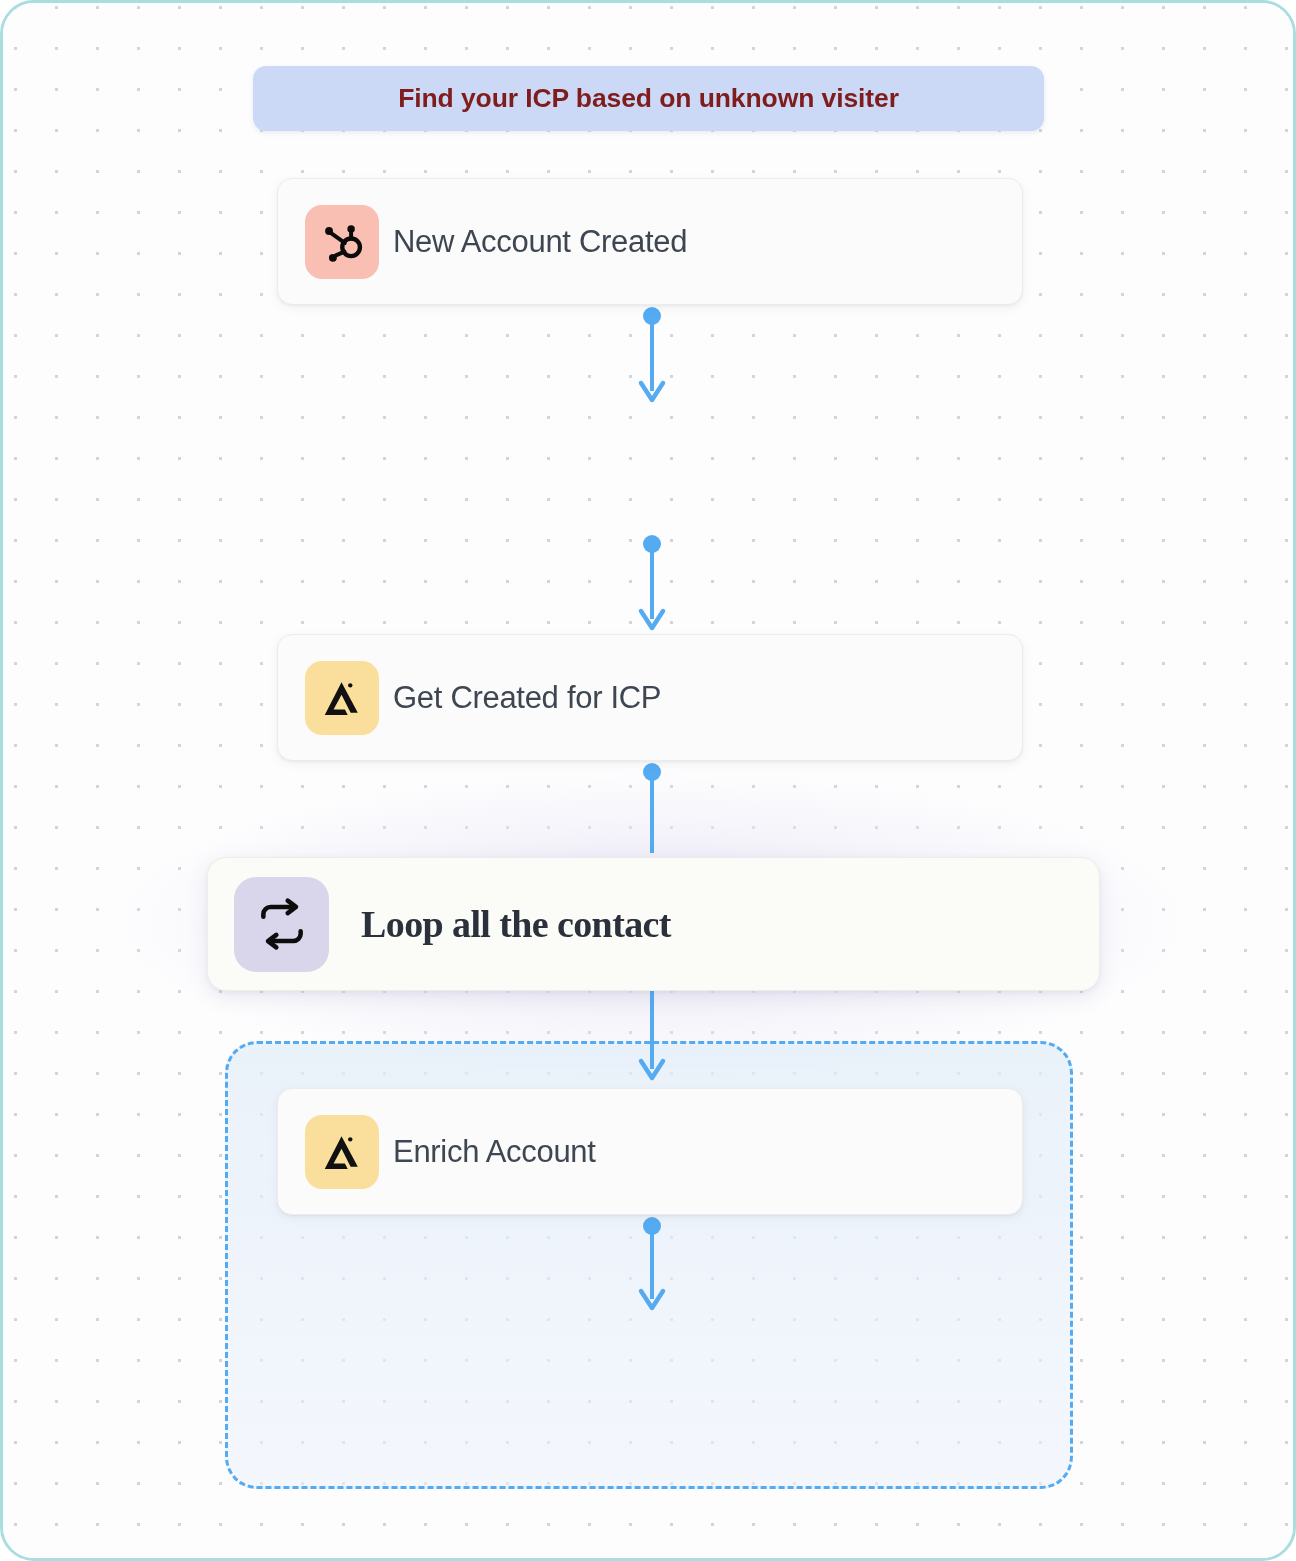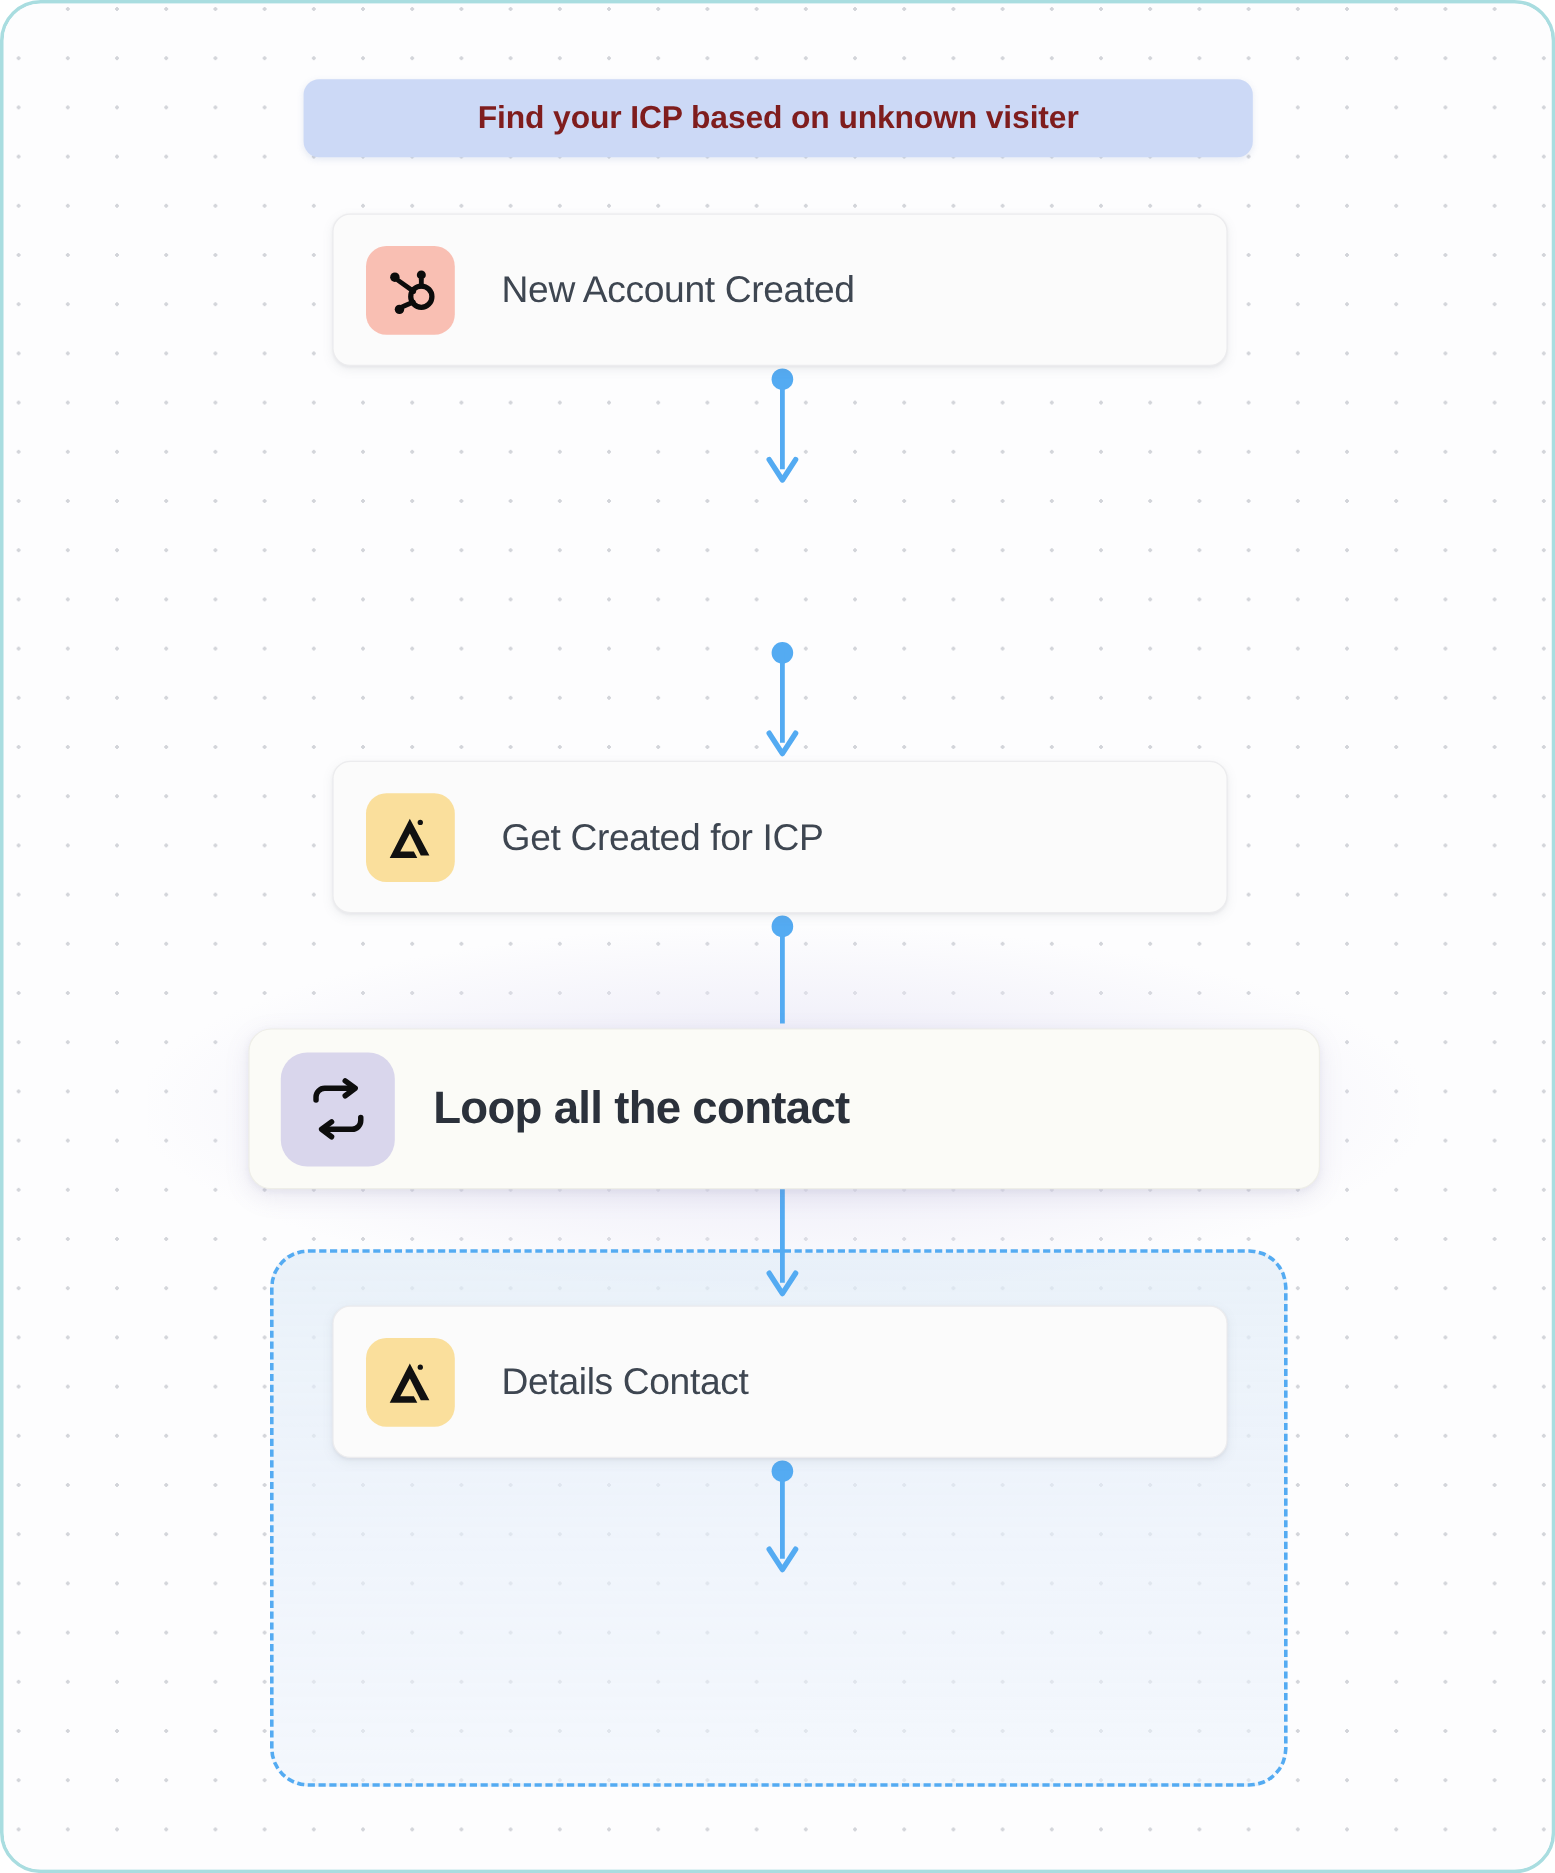--- a/index.html
+++ b/index.html
@@ -78,21 +78,21 @@
     display: flex;
     align-items: center;
     padding-left: 27px;
     z-index: 4;
   }
   .node .node-label {
     font-size: 31px;
     font-weight: 500;
     color: #3e4651;
     letter-spacing: -0.3px;
-    margin-left: 39px;
+    margin-left: 14px;
     white-space: nowrap;
   }
 
   
   .tile {
     width: 74px;
     height: 74px;
     border-radius: 17px;
     display: flex;
     align-items: center;
@@ -110,20 +110,21 @@
     border-radius: 19px;
     box-shadow: 0 6px 20px rgba(120,115,160,0.13), 0 2px 5px rgba(120,115,160,0.08);
     padding-left: 26px;
   }
   .node.loop-node .node-label {
     font-size: 38px;
     font-weight: bold;
     color: #2b313b;
     letter-spacing: -0.6px;
     margin-left: 32px;
+    font-family: Liberation Serif, serif;
   }
   .node.loop-node .tile {
     width: 95px;
     height: 95px;
     border-radius: 22px;
   }
 
   
   .loop-body {
     position: absolute;
@@ -218,21 +219,21 @@
       <path d="M10 72 L21 89 L32 72" fill="none" stroke="#54abf2" stroke-width="4.5" stroke-linecap="round" stroke-linejoin="round"></path>
     </svg>
 
     <div class="node" style="left:274px; top:1085px; width:746px; height:127px;">
       <div class="tile apollo">
         <svg width="46" height="46" viewBox="0 0 48 48" aria-hidden="true">
           <path d="M23.5 7.5 L40.5 39.5 L33.0 39.5 L23.5 20.5 L15.2 36.0 L27.0 36.0 L30.0 41.8 L6.0 41.8 Z" fill="#111111"></path>
           <circle cx="32.6" cy="10.8" r="2.3" fill="#111111"></circle>
         </svg>
       </div>
-      <span class="node-label">Details Contact</span>
+      <span class="node-label">Enrich Account</span>
     </div>
 
     <svg class="connector" style="left:628px; top:1212px;" width="42" height="100">
       <circle cx="21" cy="11" r="9" fill="#54abf2"></circle>
       <line x1="21" y1="11" x2="21" y2="84" stroke="#54abf2" stroke-width="4"></line>
       <path d="M10 76 L21 93 L32 76" fill="none" stroke="#54abf2" stroke-width="4.5" stroke-linecap="round" stroke-linejoin="round"></path>
     </svg>
 
 
   </div>

